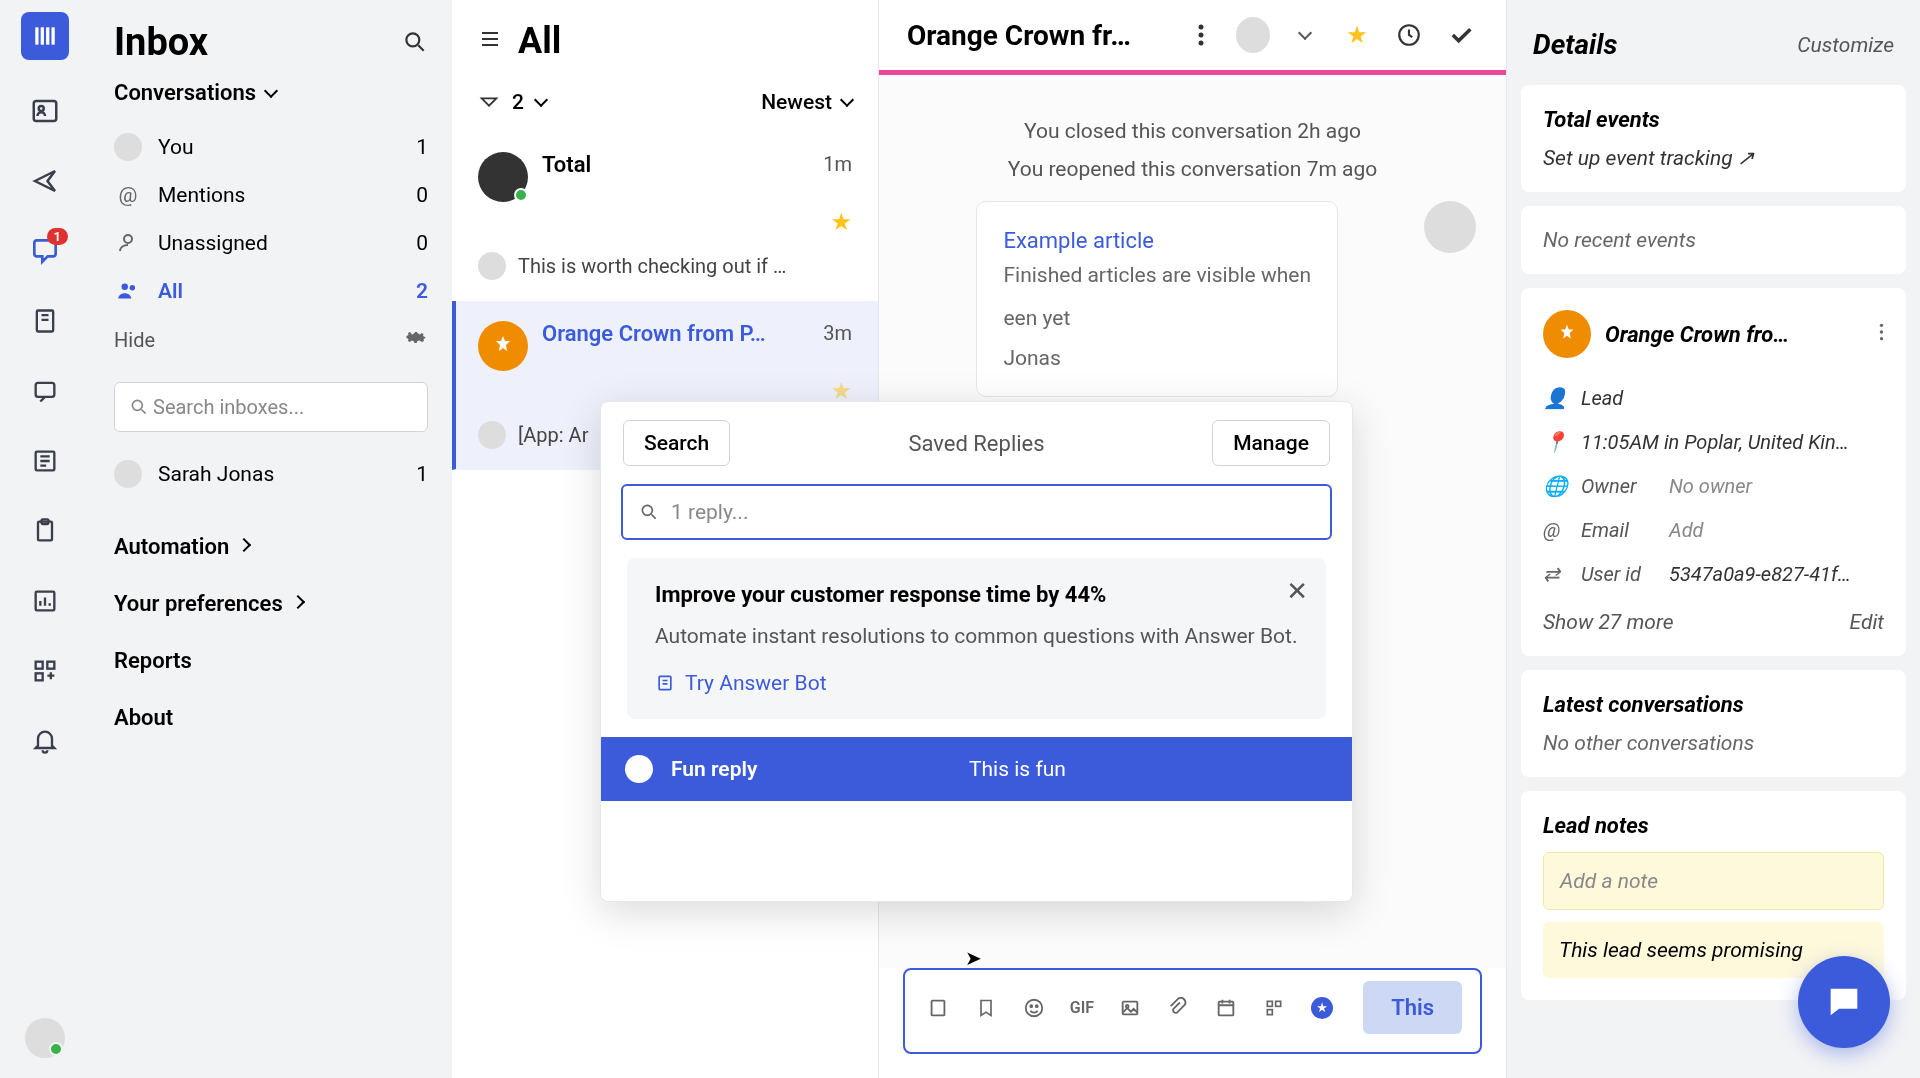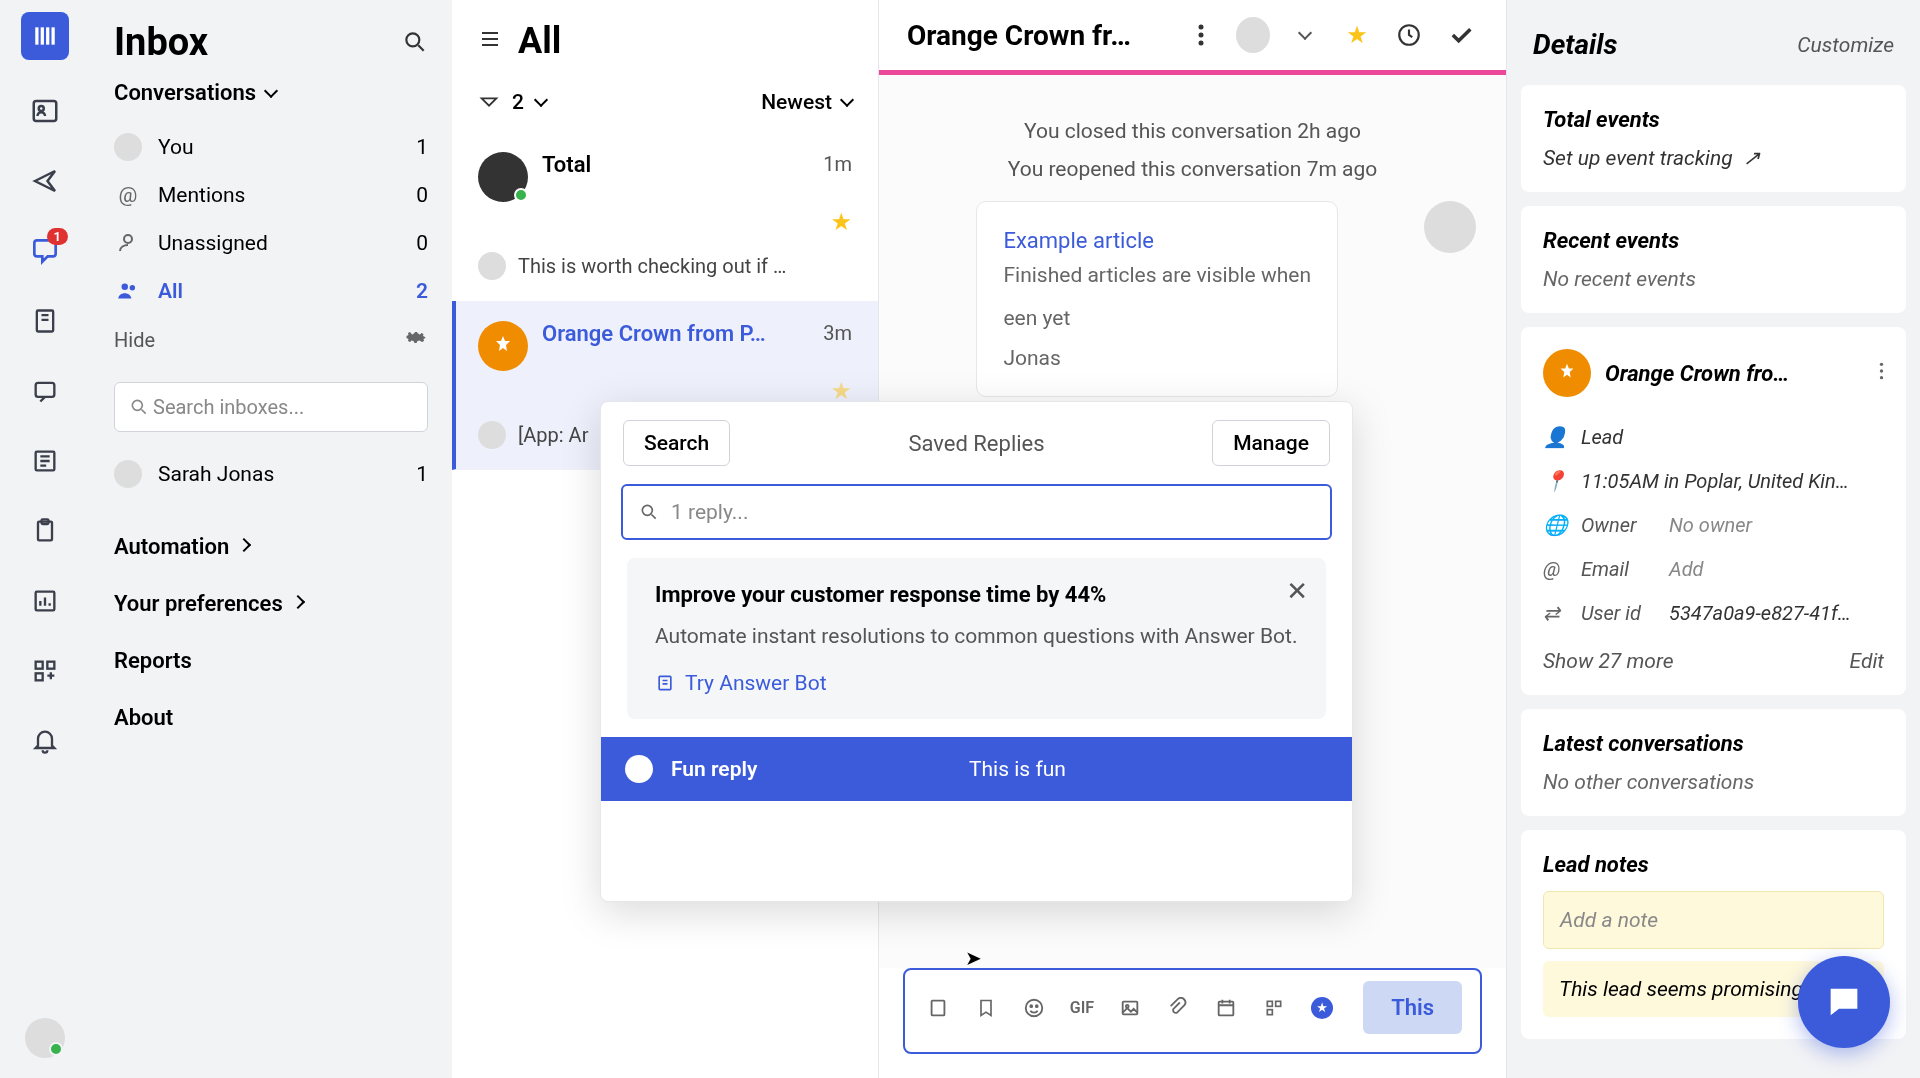--- a/index.html
+++ b/index.html
@@ -82,21 +82,21 @@
 .reply-av { width: 28px; height: 28px; border-radius: 50%; background: #fff; }
 .popup-spacer { height: 100px; }
 
 
 .details { width: 413px; background: #f2f3f5; padding: 18px 14px; overflow: auto; font-style: italic; }
 .details-head { display: flex; justify-content: space-between; align-items: center; padding: 10px 12px 24px; }
 .details-head h3 { font-size: 28px; font-weight: 700; }
 .details-head .cust { color: #555; font-size: 21px; cursor: pointer; }
 .card { background: #fff; border-radius: 8px; padding: 22px; margin-bottom: 14px; }
 .card-title { font-size: 22px; font-weight: 700; margin-bottom: 14px; }
-.card-link { color: #333; font-size: 21px; display: flex; align-items: flex-start; gap: 10px; cursor: pointer; }
+.card-link { color: #333; font-size: 21px; display: flex; align-items: flex-start; gap: 4px; cursor: pointer; }
 .card-empty { color: #666; font-size: 21px; }
 .user-head { display: flex; align-items: center; gap: 14px; margin-bottom: 18px; }
 .user-av { width: 48px; height: 48px; border-radius: 50%; background: #f08c00; display: flex; align-items: center; justify-content: center; color: #fff; }
 .user-name { font-size: 22px; font-weight: 700; flex: 1; white-space: nowrap; overflow: hidden; text-overflow: ellipsis; }
 .detail-row { display: flex; align-items: center; gap: 14px; font-size: 20px; padding: 10px 0; color: #333; }
 .detail-row .lbl { color: #555; min-width: 74px; }
 .detail-row .ic { width: 24px; color: #666; }
 .card-footer { display: flex; justify-content: space-between; padding-top: 14px; font-size: 21px; }
 .show-more { color: #555; cursor: pointer; }
 .edit-link { color: #555; cursor: pointer; }
@@ -431,21 +431,20 @@
       <span class="cust">Customize</span>
     </div>
     <div class="card">
       <div class="card-title">Total events</div>
       <div class="card-link">
           <span>Set up event tracking</span> 
           <span>↗</span>
         </div>
     </div>
     <div class="card">
-      <div class="card-title">Recent events</div>
       <div class="card-empty">No recent events</div>
     </div>
     <div class="card">
       <div class="user-head">
         <div class="user-av">
             <svg width="22" height="22" viewBox="0 0 24 24" fill="#fff">
               <path d="M12 2l2 5h5l-4 4 1 6-4-3-4 3 1-6-4-4h5z"></path>
             </svg>
           </div>
         <div class="user-name">Orange Crown fro…</div>

